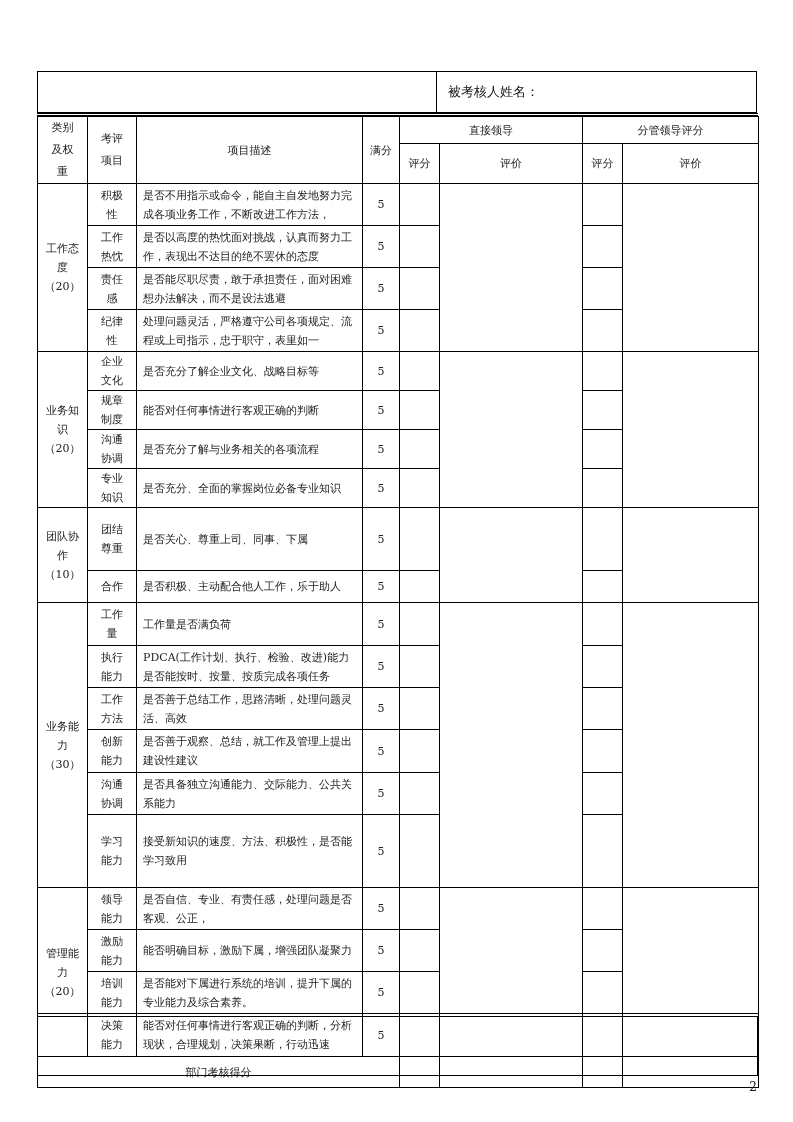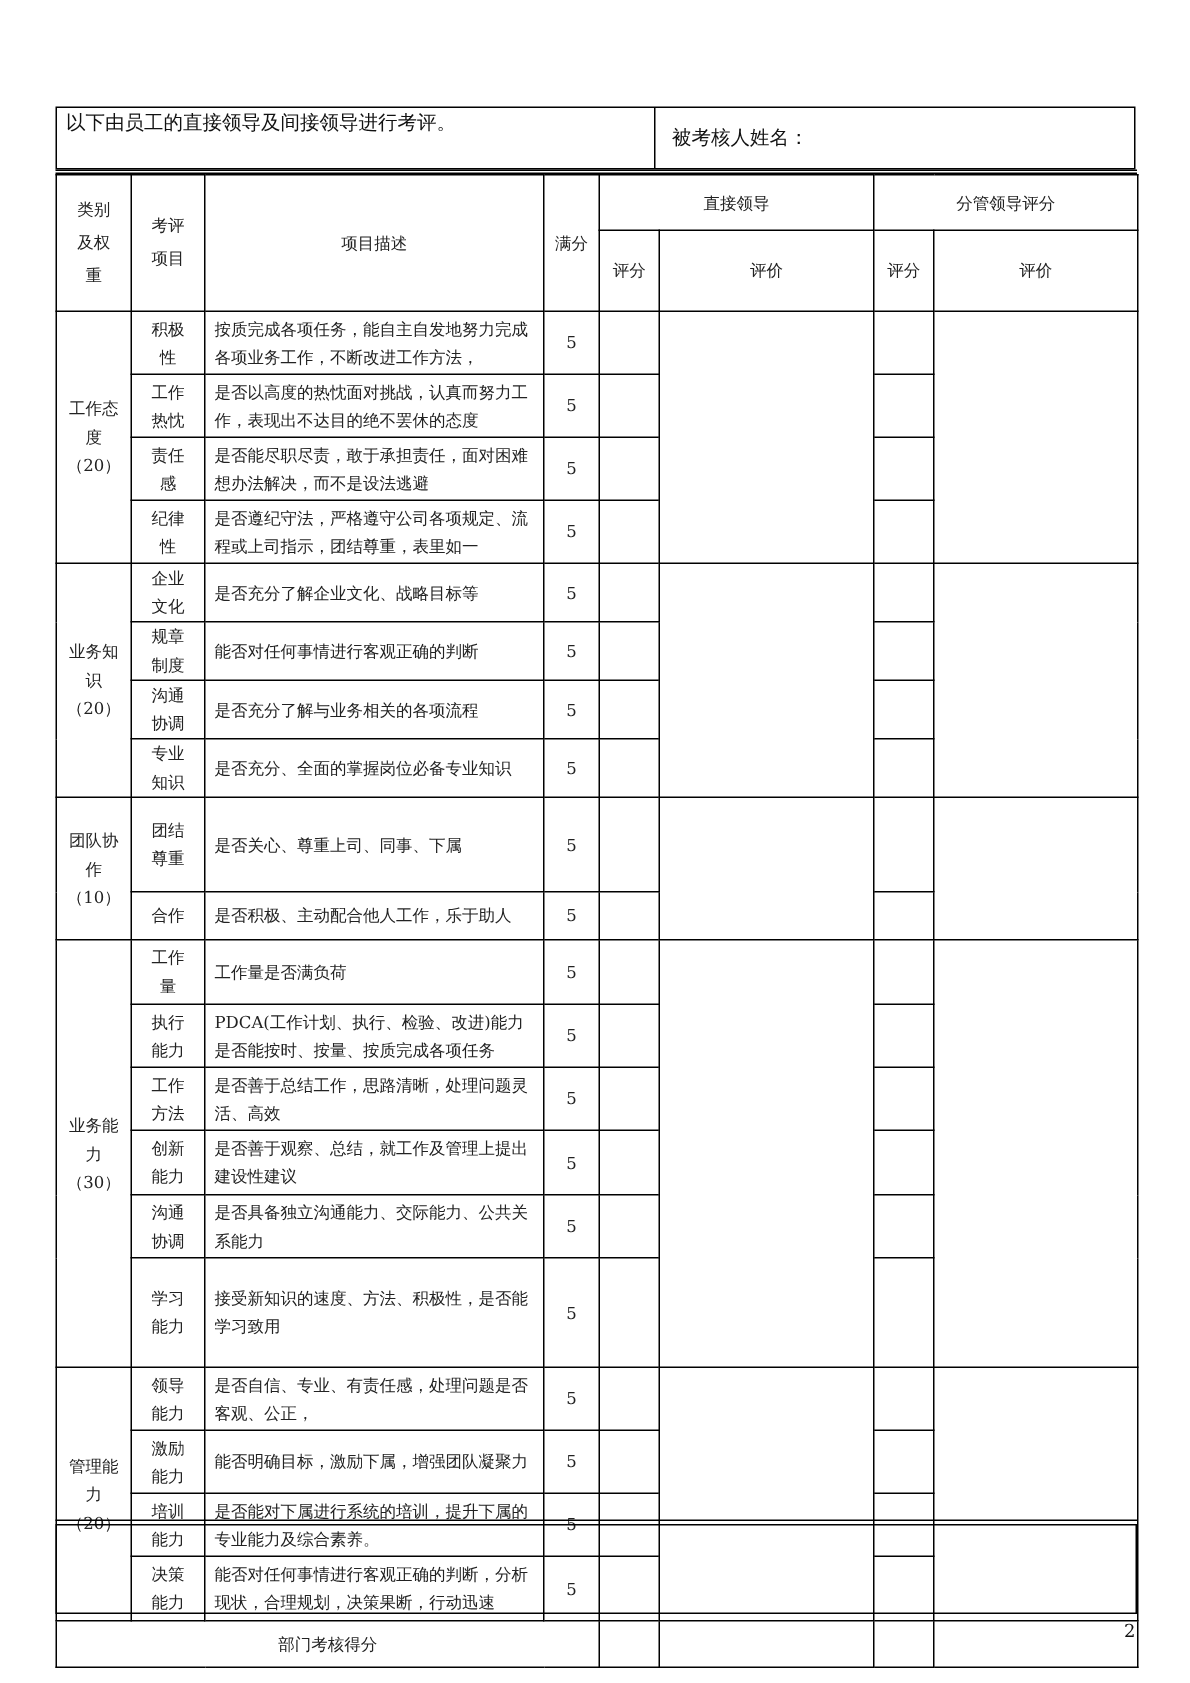--- a/index.html
+++ b/index.html
@@ -30,21 +30,20 @@
                    border-top: 1px solid #000; box-sizing: border-box; }
   .page-num { position: absolute; right: 36px; top: 1080px; font-size: 12px; }
 </style>
 </head>
 <body>
 
 <div class="page">
 
   <div class="top-block">
     <div class="top-left">
-      <div>以下由员工的直接领导及间接领导进行考评。</div>
     </div>
     <div class="top-right">
       <span>被考核人姓名：</span>
     </div>
   </div>
 
   <div class="double-top"></div>
 
   <table class="grid">
     <colgroup>
@@ -53,21 +52,21 @@
         <col style="width:226px">
         <col style="width:37px">
       <col style="width:40px">
         <col style="width:143px">
         <col style="width:40px">
         <col style="width:136px">
     </colgroup>
     <tbody id="tbody">
       <tr style="height:22px">
         <td rowspan="2" class="hdr">
-            <div style="width:30px;margin:12px auto;line-height:22px">类别及权重</div>
+            <div style="width:30px;margin:0 auto;line-height:22px">类别及权重</div>
           </td>
         <td rowspan="2" class="hdr">
             <div style="width:26px;margin:0 auto;line-height:22px">考评项目</div>
           </td>
         <td rowspan="2" class="hdr">项目描述</td>
         <td rowspan="2" class="hdr">满分</td>
         <td colspan="2" class="hdr">直接领导</td>
         <td colspan="2" class="hdr">分管领导评分</td>
       </tr>
       <tr style="height:32px">
@@ -77,21 +76,21 @@
         <td class="hdr">评价</td>
       </tr>
     <tr style="height: 42px;">
           <td rowspan="4">
             <div style="width:40px;margin:0 auto">工作态度</div>
             <div>（20）</div>
           </td>
           <td>
             <div style="width:26px;margin:0 auto">积极性</div>
           </td>
-          <td class="desc">按质完成各项任务，能自主自发地努力完成各项业务工作，不断改进工作方法，</td>
+          <td class="desc">是否不用指示或命令，能自主自发地努力完成各项业务工作，不断改进工作方法，</td>
           <td>5</td>
           <td></td>
           <td rowspan="4"></td>
           <td></td>
           <td rowspan="4"></td>
         </tr>
         <tr style="height: 42px;">
           <td>
             <div style="width:26px;margin:0 auto">工作热忱</div>
           </td>
@@ -106,21 +105,21 @@
           </td>
           <td class="desc">是否能尽职尽责，敢于承担责任，面对困难想办法解决，而不是设法逃避</td>
           <td>5</td>
           <td></td>
           <td></td>
         </tr>
         <tr style="height: 42px;">
           <td>
             <div style="width:26px;margin:0 auto">纪律性</div>
           </td>
-          <td class="desc">是否遵纪守法，严格遵守公司各项规定、流程或上司指示，团结尊重，表里如一</td>
+          <td class="desc">处理问题灵活，严格遵守公司各项规定、流程或上司指示，忠于职守，表里如一</td>
           <td>5</td>
           <td></td>
           <td></td>
         </tr>
         <tr style="height: 39px;">
           <td rowspan="4">
             <div style="width:40px;margin:0 auto">业务知识</div>
             <div>（20）</div>
           </td>
           <td>

